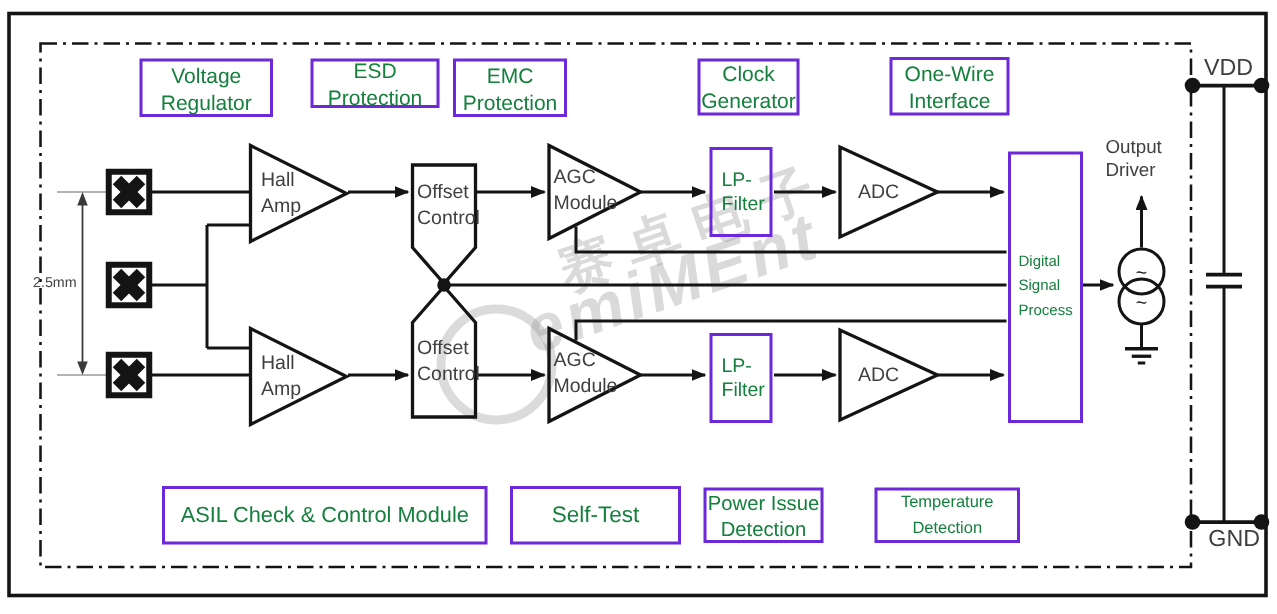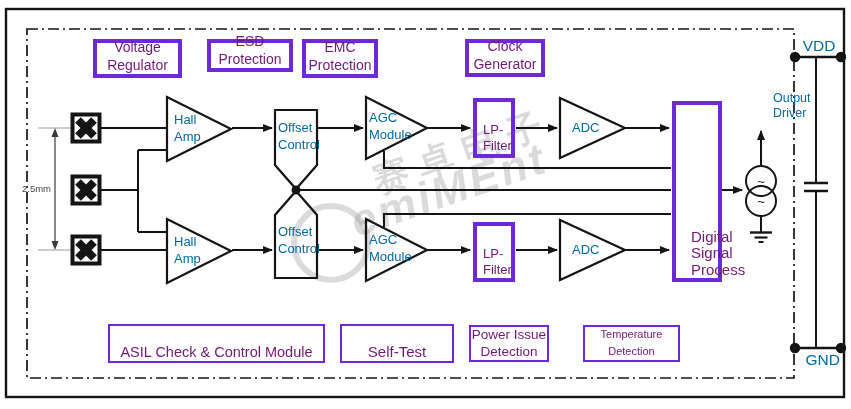--- a/index.html
+++ b/index.html
@@ -2,25 +2,25 @@
 <html><head>
 <meta charset="utf-8">
 <style>
   html,body{margin:0;padding:0;background:#fff;}
   .stage{
     position:relative;width:851px;height:409px;background:#fff;overflow:hidden;
     font-family:"Liberation Sans","DejaVu Sans",sans-serif;color:#141414;
   }
   .stage *{box-sizing:border-box;}
   svg.wires{position:absolute;left:0;top:0;z-index:1;}
-  .lbl{position:absolute;z-index:2;white-space:pre-line;color:#0369a1;}
+  .lbl{position:absolute;z-index:2;white-space:pre-line;color:#404040;}
   .mbox{
-    position:absolute;z-index:2;border:4px solid #6d28d9;background:transparent;
-    display:flex;align-items:flex-end;justify-content:center;text-align:center;
-    white-space:pre-line;line-height:18px;font-size:14px;color:#701a75;
+    position:absolute;z-index:2;border:2px solid #6d28d9;background:transparent;
+    display:flex;align-items:center;justify-content:center;text-align:center;
+    white-space:pre-line;line-height:18px;font-size:14px;color:#15803d;
   }
   .mbox.thick{border-width:2.5px;}
   .mbox.leftalign{justify-content:flex-start;text-align:left;}
   .tri-lbl{font-size:13px;line-height:16.5px;}
   
   .wm{position:absolute;z-index:0;color:#8f8f8f;opacity:.32;pointer-events:none;}
   .wm-circle{left:291px;top:203px;width:80px;height:80px;border:6px solid #8f8f8f;border-radius:50%;}
   .wm-cn{left:374px;top:158px;font-size:36px;font-weight:bold;letter-spacing:11px;
          transform:rotate(-19deg);transform-origin:left center;white-space:nowrap;}
   .wm-latin{left:352px;top:198px;font-size:44px;font-weight:bold;font-style:italic;letter-spacing:3px;
@@ -144,32 +144,35 @@
 
   <div class="mbox" style="left:93px;top:39px;width:89px;height:39px;">
     <span>Voltage
 Regulator</span></div>
   <div class="mbox" style="left:207px;top:39px;width:86px;height:33px;">
     <span>ESD
 Protection</span></div>
   <div class="mbox" style="left:302px;top:39px;width:76px;height:39px;">
     <span>EMC
 Protection</span></div>
-  <div class="mbox" style="left:465px;top:39px;width:80px;height:38px;">
+  <div class="mbox" style="left:465px;top:39px;width:68px;height:38px;">
     <span>Clock
 Generator</span></div>
+  <div class="mbox thick" style="left:593px;top:38px;width:80px;height:39px;">
+    <span>One-Wire
+Interface</span></div>
 
   <div class="mbox leftalign" style="left:473px;top:98px;width:42px;height:60px;font-size:13px;line-height:16px;padding-left:6px;">
     <span>LP-
 Filter</span></div>
   <div class="mbox leftalign" style="left:473px;top:222px;width:42px;height:60px;font-size:13px;line-height:16px;padding-left:6px;">
     <span>LP-
 Filter</span></div>
 
-  <div class="mbox leftalign" style="left:672px;top:101px;width:50px;height:181px;font-size:15px;line-height:16.5px;padding-left:15px;">
+  <div class="mbox leftalign" style="left:672px;top:101px;width:50px;height:181px;font-size:10px;line-height:16.5px;padding-left:5px;">
     <span>Digital
 Signal
 Process</span></div>
 
   <div class="mbox thick" style="left:340px;top:324px;width:114px;height:39px;font-size:15px;">
     <span>Self-Test</span></div>
   <div class="mbox thick" style="left:108px;top:324px;width:217px;height:39px;font-size:14.5px;">
     <span>ASIL Check &amp; Control Module</span></div>
   <div class="mbox thick" style="left:469px;top:325px;width:80px;height:37px;font-size:13.5px;line-height:17px;">
     <span>Power Issue
@@ -186,21 +189,21 @@
 Control</div>
   <div class="lbl tri-lbl" style="left:278px;top:224px;">Offset
 Control</div>
   <div class="lbl tri-lbl" style="left:369px;top:110px;">AGC
 Module</div>
   <div class="lbl tri-lbl" style="left:369px;top:232px;">AGC
 Module</div>
   <div class="lbl tri-lbl" style="left:572px;top:120px;">ADC</div>
   <div class="lbl tri-lbl" style="left:572px;top:242px;">ADC</div>
 
-  <div class="lbl" style="left:737px;top:91px;font-size:12.5px;line-height:15px;margin-left:36px;">Output
+  <div class="lbl" style="left:737px;top:91px;font-size:12.5px;line-height:15px;">Output
 Driver</div>
 
   <div class="lbl" style="left:798px;top:37px;width:42px;text-align:center;font-size:15.5px;">VDD</div>
   <div class="lbl" style="left:798px;top:351px;width:42px;text-align:right;font-size:15.5px;">GND</div>
 
   <div class="lbl" style="left:22px;top:183px;font-size:9.5px;color:#444;">2.5mm</div>
 
 </div>
 
 </body></html>

